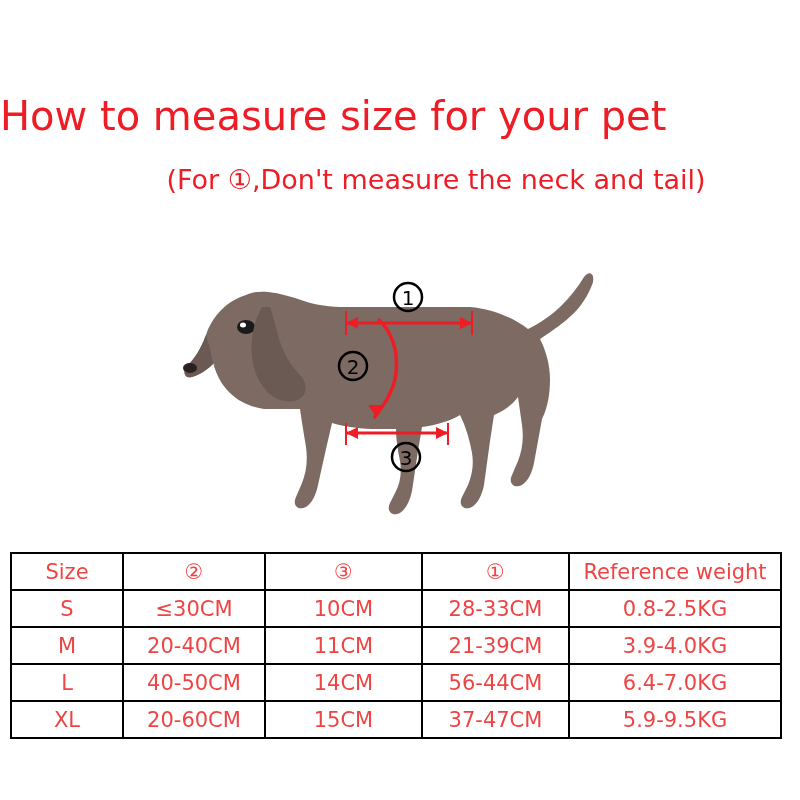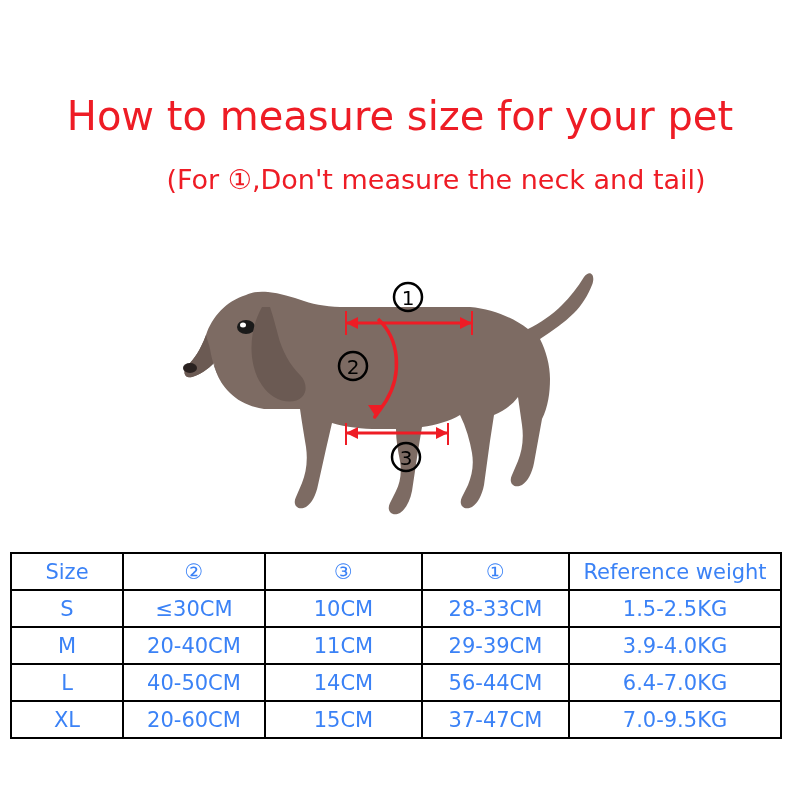--- a/index.html
+++ b/index.html
@@ -18,21 +18,21 @@
     position: relative;
     width: 800px;
     height: 800px;
     background: #ffffff;
   }
   .title {
     position: absolute;
     top: 92px;
     left: 0;
     width: 800px;
-    text-align: center;
+    text-align: left;
     color: #ee1c25;
     font-size: 40px;
     line-height: 48px;
     font-family: "DejaVu Sans", sans-serif;
     white-space: nowrap;
   }
   .subtitle {
     position: absolute;
     top: 163px;
     left: 0;
@@ -64,21 +64,21 @@
     table-layout: fixed;
   }
   table.size-table td, table.size-table th {
     border: 2px solid #000000;
     text-align: center;
     font-weight: normal;
     font-size: 21px;
     height: 35px;
     padding: 0;
     font-family: "DejaVu Sans", sans-serif;
-    color: #3b82f6;
+    color: #ef4444;
   }
   table.size-table tr.header td {
     font-size: 21px;
   }
   .col-size { width: 110px; }
   .col-a { width: 140px; }
   .col-b { width: 155px; }
   .col-c { width: 145px; }
   .col-w { width: 210px; }
 </style>
@@ -215,40 +215,40 @@
           <td class="col-a">②</td>
           <td class="col-b">③</td>
           <td class="col-c">①</td>
           <td class="col-w">Reference weight</td>
         </tr>
         <tr>
           <td>S</td>
           <td>≤30CM</td>
           <td>10CM</td>
           <td>28-33CM</td>
-          <td>1.5-2.5KG</td>
+          <td>0.8-2.5KG</td>
         </tr>
         <tr>
           <td>M</td>
           <td>20-40CM</td>
           <td>11CM</td>
-          <td>29-39CM</td>
+          <td>21-39CM</td>
           <td>3.9-4.0KG</td>
         </tr>
         <tr>
           <td>L</td>
           <td>40-50CM</td>
           <td>14CM</td>
           <td>56-44CM</td>
           <td>6.4-7.0KG</td>
         </tr>
         <tr>
           <td>XL</td>
           <td>20-60CM</td>
           <td>15CM</td>
           <td>37-47CM</td>
-          <td>7.0-9.5KG</td>
+          <td>5.9-9.5KG</td>
         </tr>
       </tbody>
     </table>
   </div>
 
 </div>
 
 </body></html>

